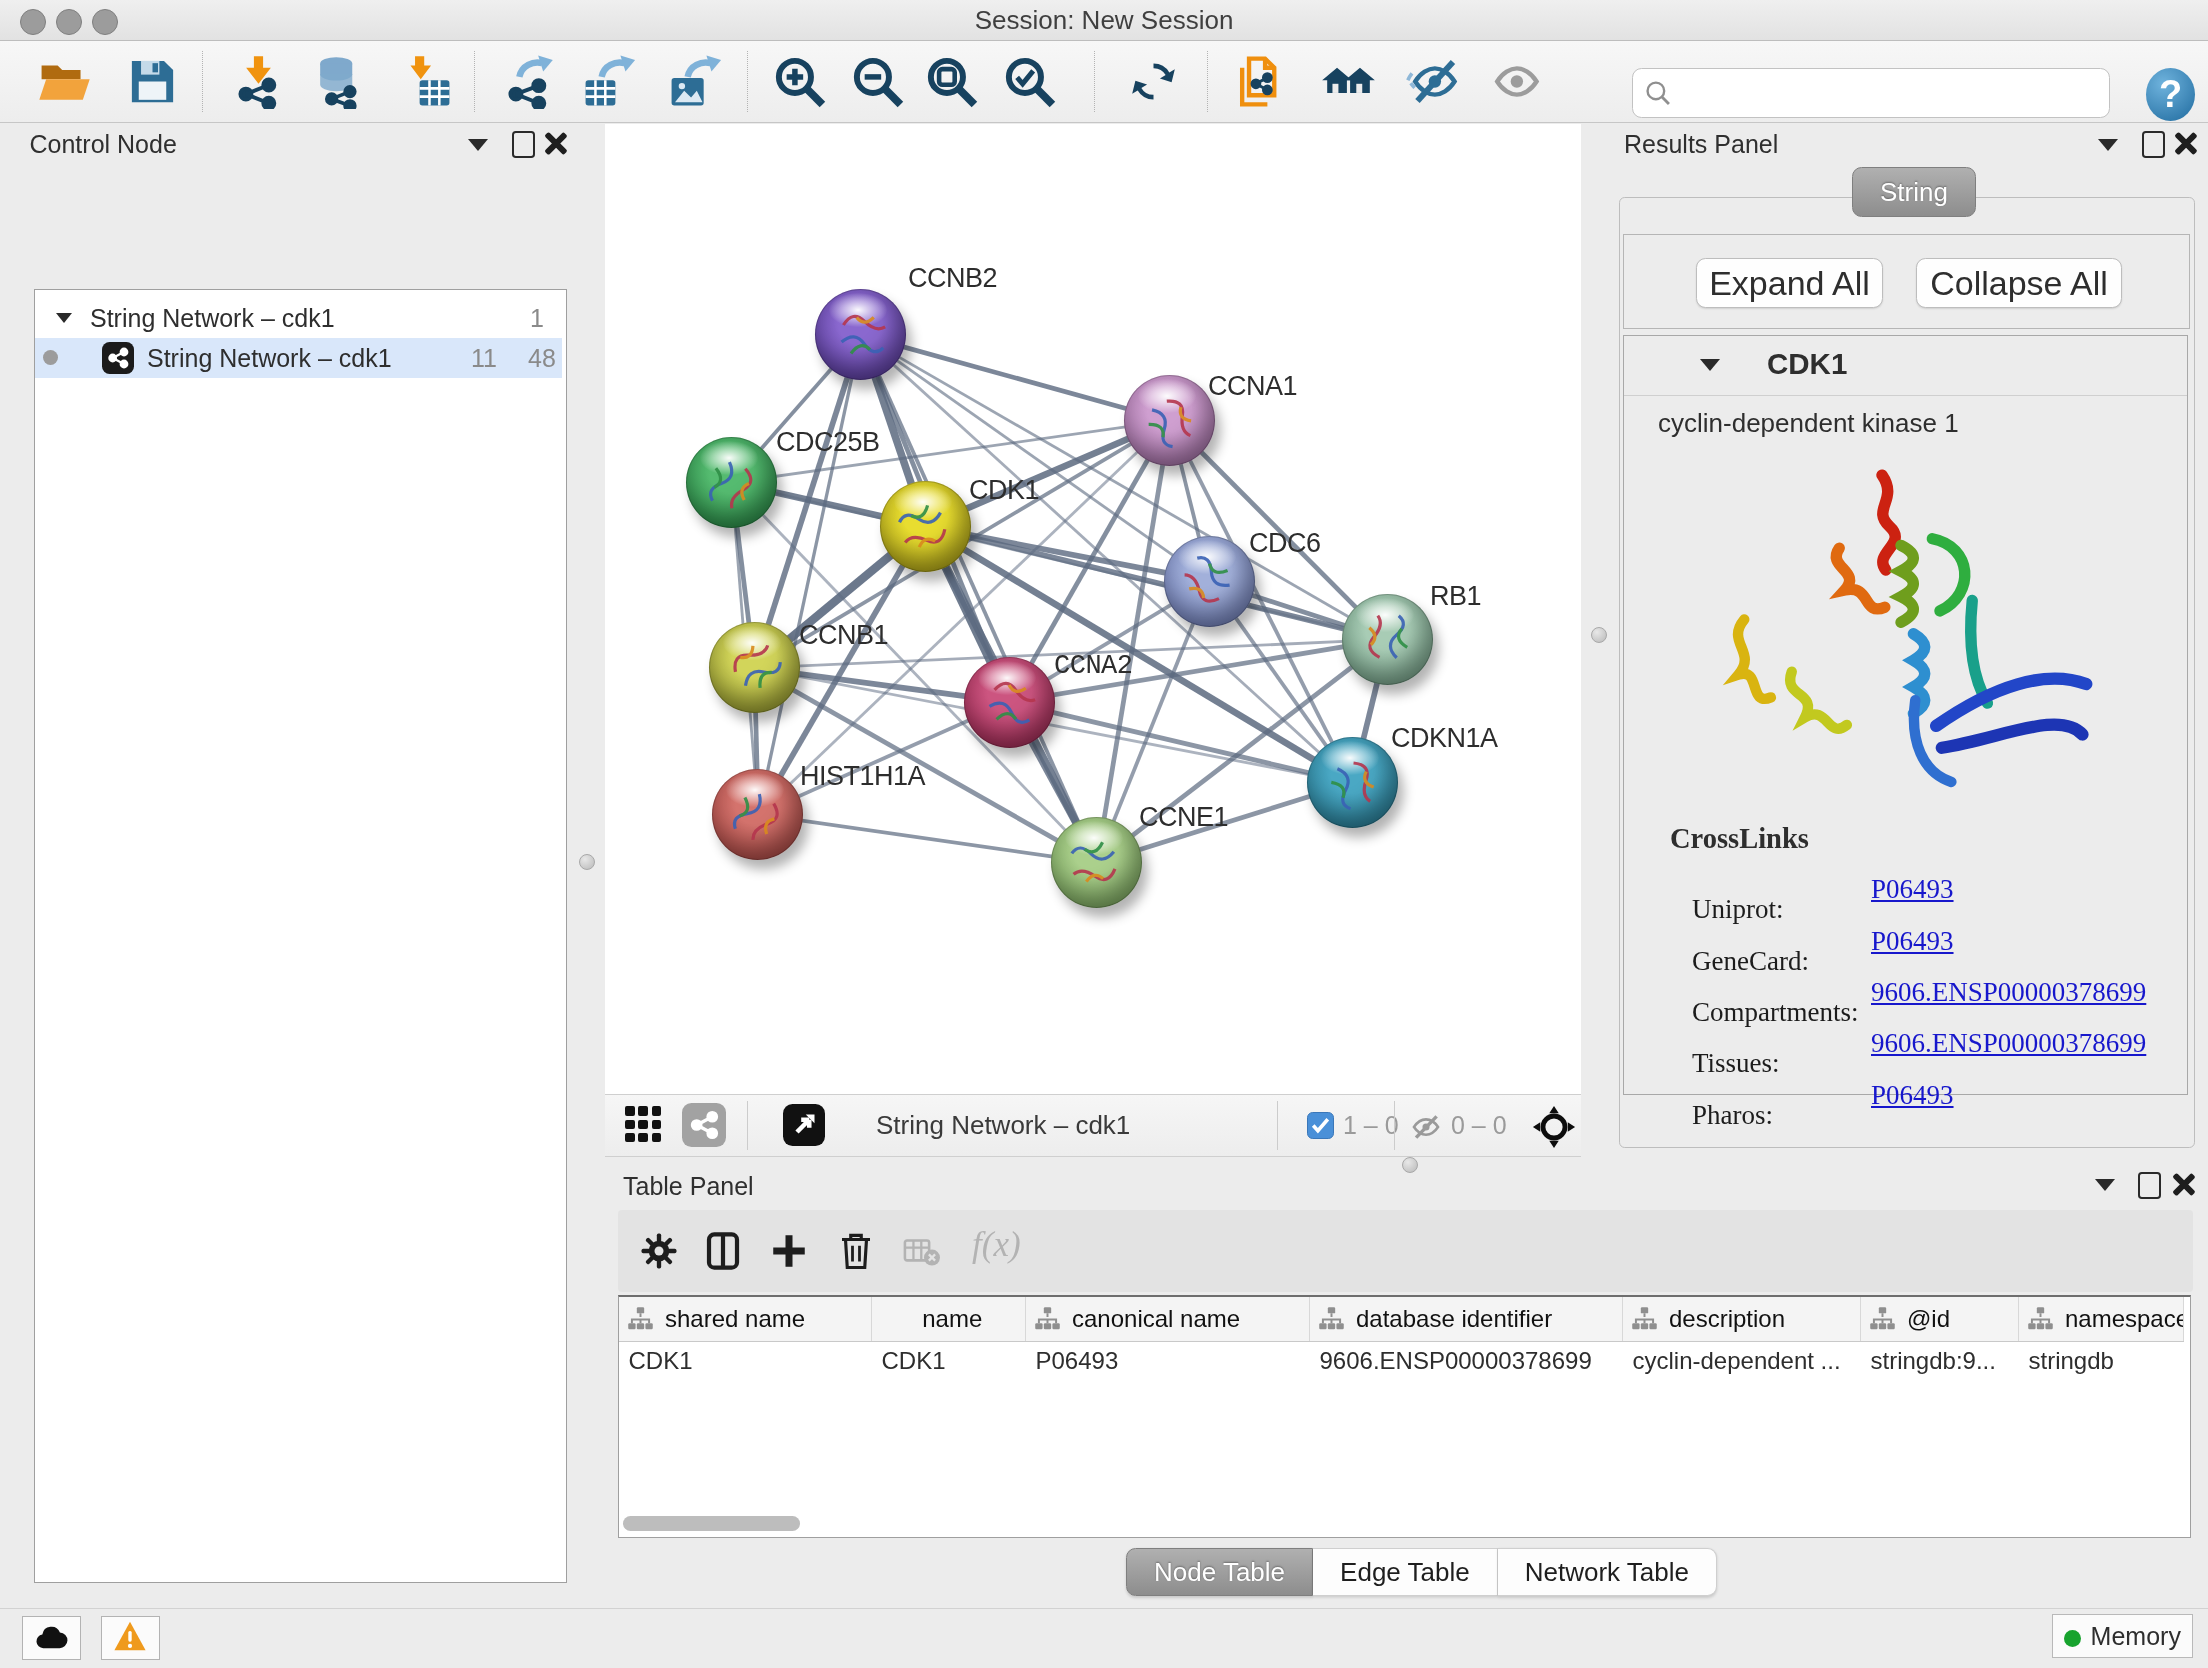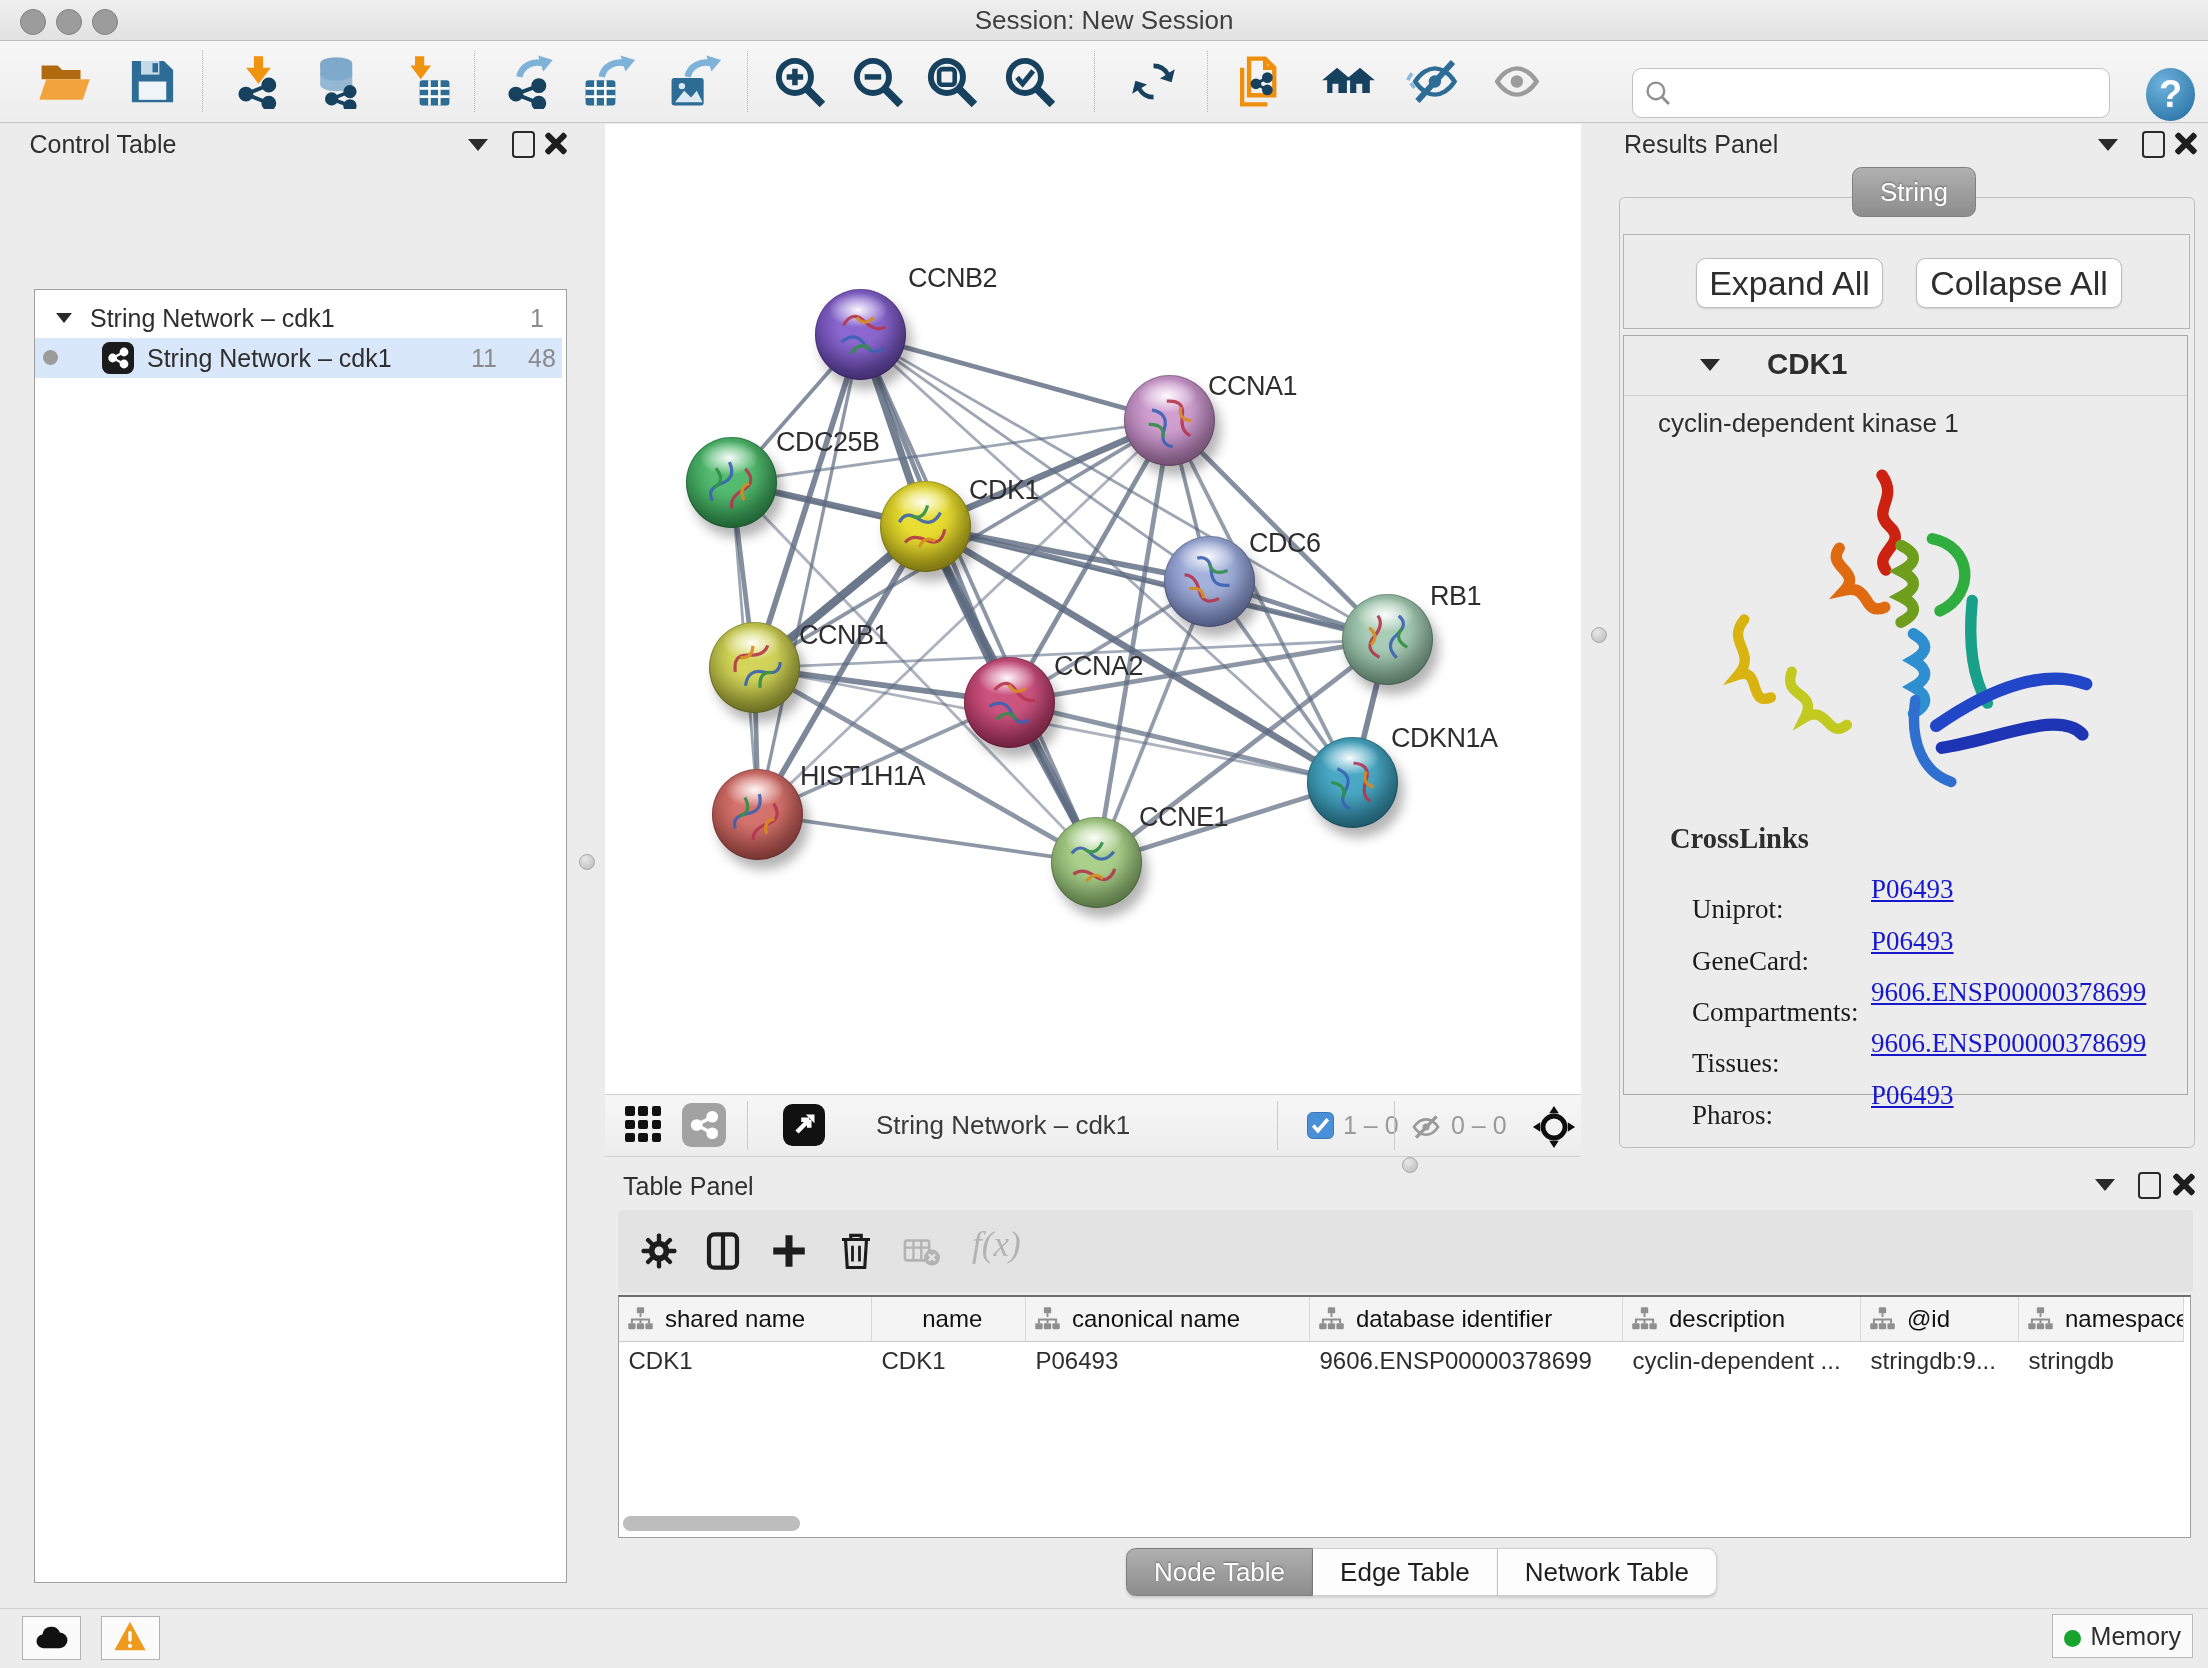--- a/index.html
+++ b/index.html
@@ -265,21 +265,21 @@
     <div id="search-box" class="abs">
       <svg width="28.5" height="28.5" viewBox="0 0 24 24">
           <circle cx="10" cy="10" r="7" fill="none" stroke="#8f8f8f" stroke-width="2"></circle>
           <path d="M15.2 15.2L21 21" stroke="#8f8f8f" stroke-width="2.4"></path>
         </svg>
       <input id="search-input" placeholder="" style="">
     </div>
     <div id="help-btn" class="abs">?</div>
   </div>
 
-  <div class="abs panel-title" style="left:29.5px;top:130px">Control Table</div>
+  <div class="abs panel-title" style="left:29.5px;top:130px">Control Node</div>
   <div class="abs caret-down" style="left:468px;top:139px"></div>
   <div class="abs float-sq" style="left:512px;top:131px"></div>
   <div class="abs close-x" style="left:542px;top:131px"></div>
 
 
 
   <div id="cp-tree" class="abs">
     <div class="tree-row" style="top:7.6px">
       <span class="abs caret-down" style="left:21px;top:15px;border-left-width:8.6px;border-right-width:8.6px;border-top-width:10.5px"></span>
       <span class="abs" style="left:55px">String Network – cdk1</span>
@@ -419,21 +419,21 @@
         </div>
         <div class="node-label" style="left: 194px; top: 496px;">CCNB1</div>
         <div class="node" style="left: 359px; top: 533px; background: radial-gradient(circle at 50% 38%, rgb(204, 85, 128) 30%, rgb(143, 31, 71) 96%);">
           <svg width="91" height="91" viewBox="0 0 96 96" fill="none" stroke-width="3.4" opacity="0.9" style="transform: rotate(11deg);">
       <path d="M30 38 Q40 22 52 34 T74 40" stroke="#b5364e"></path>
       <path d="M28 56 Q42 44 52 58 T72 62" stroke="#3a62b5"></path>
       <path d="M38 68 Q48 54 58 64" stroke="#2f8f46"></path>
       <path d="M44 30 Q52 40 62 30" stroke="#d98a1d"></path>
     </svg>
         </div>
-        <div class="node-label" style="left: 449px; top: 527px;">CCNA2</div>
+        <div class="node-label" style="left: 449px; top: 527px; font-family: Liberation Mono, monospace;">CCNA2</div>
         <div class="node" style="left: 702px; top: 613px; background: radial-gradient(circle at 50% 38%, rgb(74, 168, 196) 30%, rgb(31, 111, 134) 96%);">
           <svg width="91" height="91" viewBox="0 0 96 96" fill="none" stroke-width="3.4" opacity="0.9" style="transform: rotate(64deg);">
       <path d="M30 38 Q40 22 52 34 T74 40" stroke="#b5364e"></path>
       <path d="M28 56 Q42 44 52 58 T72 62" stroke="#3a62b5"></path>
       <path d="M38 68 Q48 54 58 64" stroke="#2f8f46"></path>
       <path d="M44 30 Q52 40 62 30" stroke="#d98a1d"></path>
     </svg>
         </div>
         <div class="node-label" style="left: 786px; top: 599px;">CDKN1A</div>
         <div class="node" style="left: 107px; top: 645px; background: radial-gradient(circle at 50% 38%, rgb(212, 115, 109) 30%, rgb(154, 60, 56) 96%);">

